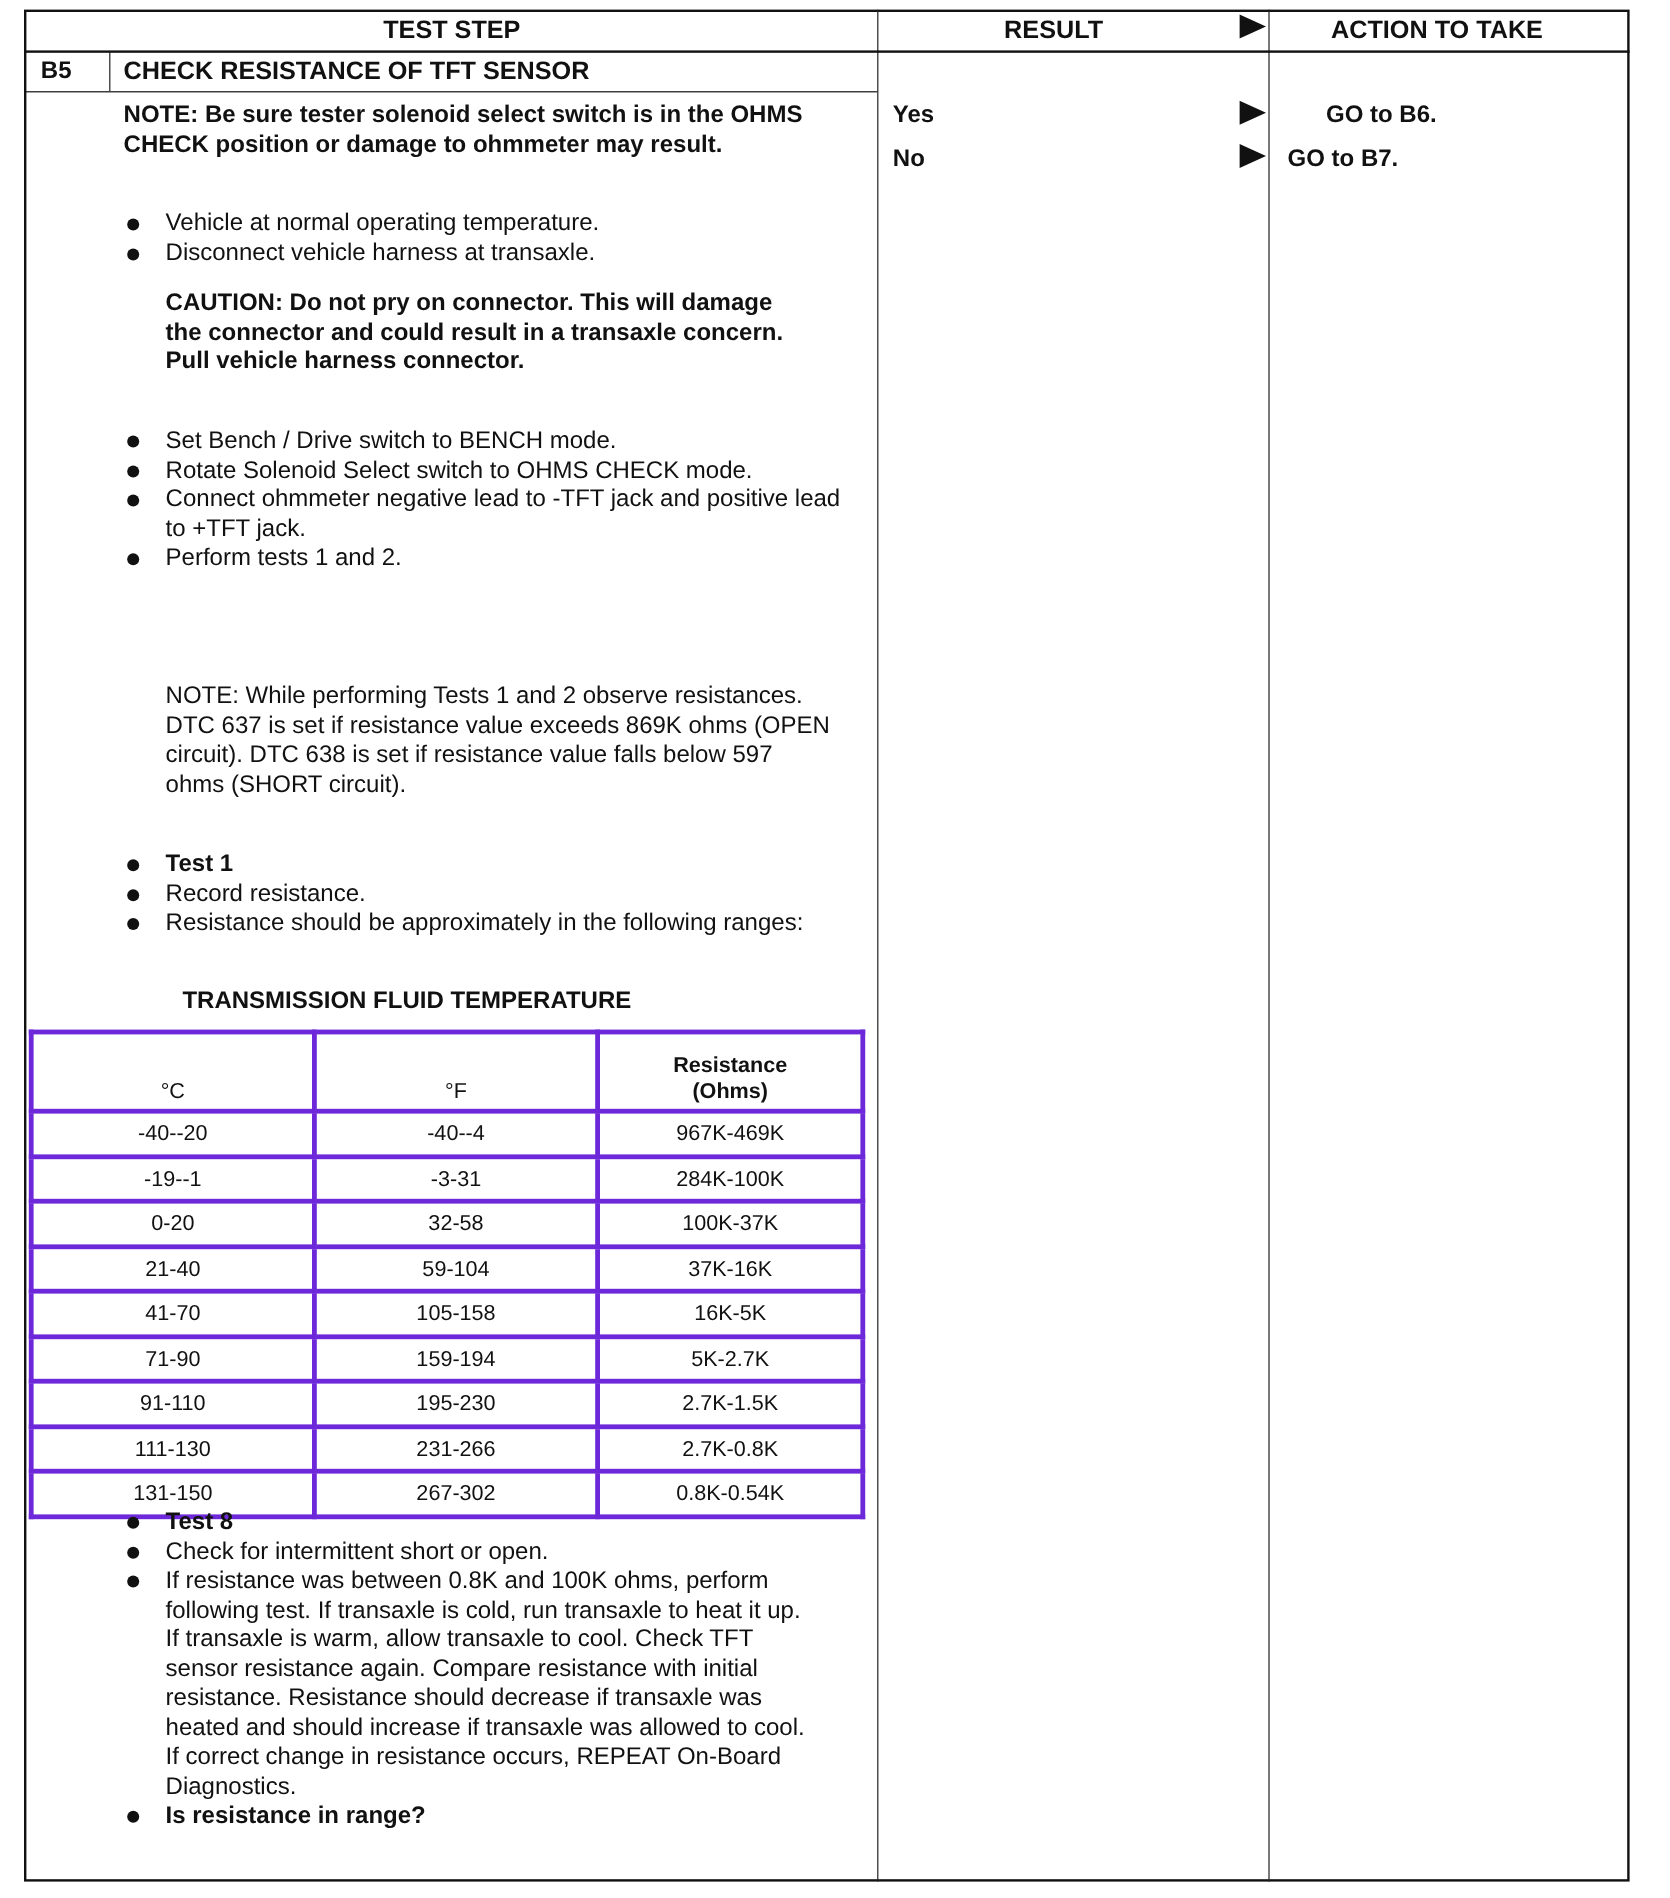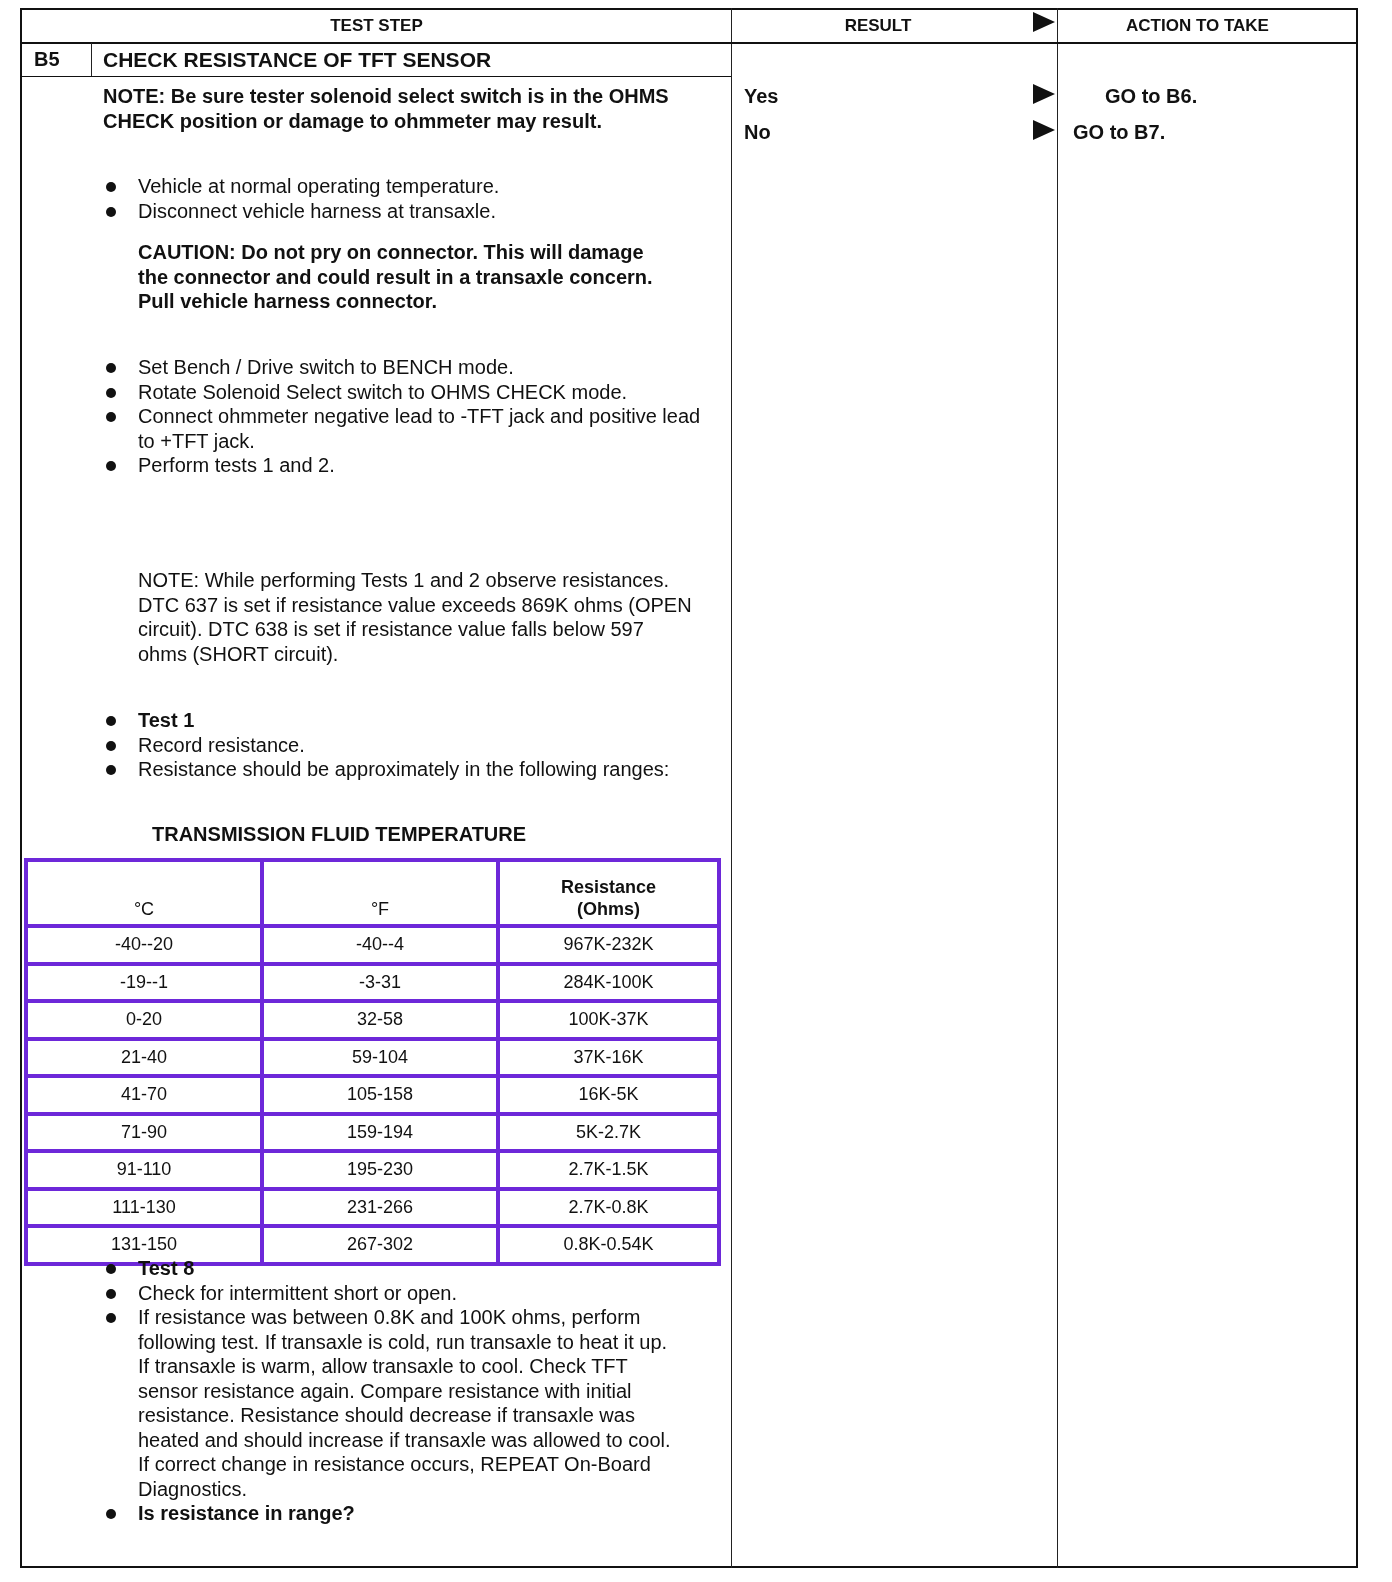--- a/index.html
+++ b/index.html
@@ -1,20 +1,20 @@
 <!DOCTYPE html>
 <html><head>
 <meta charset="utf-8">
 <style>
   html, body { margin:0; padding:0; background:#ffffff; }
   body { width:1392px; height:1582px; position:relative; font-family:"Liberation Sans", sans-serif; color:#111; overflow:hidden; }
   .frame { position:absolute; left:20px; top:8px; width:1338px; height:1560px; border:2px solid #111; box-sizing:border-box; }
   .vline { position:absolute; top:8px; width:0; border-left:1.5px solid #222; }
   .hline { position:absolute; height:0; border-top:2px solid #111; }
-  .hdr { position:absolute; top:10px; height:32px; font-weight:bold; font-size:17px; display:flex; align-items:center; justify-content:center; }
+  .hdr { position:absolute; top:10px; height:32px; font-weight:bold; font-size:21px; display:flex; align-items:center; justify-content:center; }
   .tri { position:absolute; width:0; height:0; border-top:10px solid transparent; border-bottom:10px solid transparent; border-left:22px solid #111; }
   .txt { position:absolute; font-size:20px; line-height:25px;font-weight:bold; }
   .bold { font-weight:bold; }
   .bullet-list { position:absolute; left:103px; width:600px; font-size:20px; line-height:24.5px; }
   .bi { position:relative; padding-left:35px; }
   .bi::before { content:""; position:absolute; left:3px; top:8px; width:10px; height:10px; background:#111; border-radius:50%; }
   .para { position:absolute; left:138px; width:570px; font-size:20px; line-height:24.5px; }
   table.tft { position:absolute; left:24px; top:858px; width:697px; border-collapse:collapse; font-size:18px; }
   table.tft td, table.tft th { border:4px solid #6d28d9; text-align:center; padding:0; height:33.5px; }
   table.tft th { font-weight:normal; height:58px; vertical-align:bottom; padding-bottom:4px; }
@@ -70,21 +70,21 @@
     <th style="width:232px;">°C</th>
     <th style="width:232px;">°F</th>
     <th class="res">
       <div>Resistance</div>
       <div>(Ohms)</div>
     </th>
   </tr>
   <tr>
         <td>-40--20</td>
         <td>-40--4</td>
-        <td>967K-232K</td>
+        <td>967K-469K</td>
       </tr>
   <tr>
         <td>-19--1</td>
         <td>-3-31</td>
         <td>284K-100K</td>
       </tr>
   <tr>
         <td>0-20</td>
         <td>32-58</td>
         <td>100K-37K</td>

